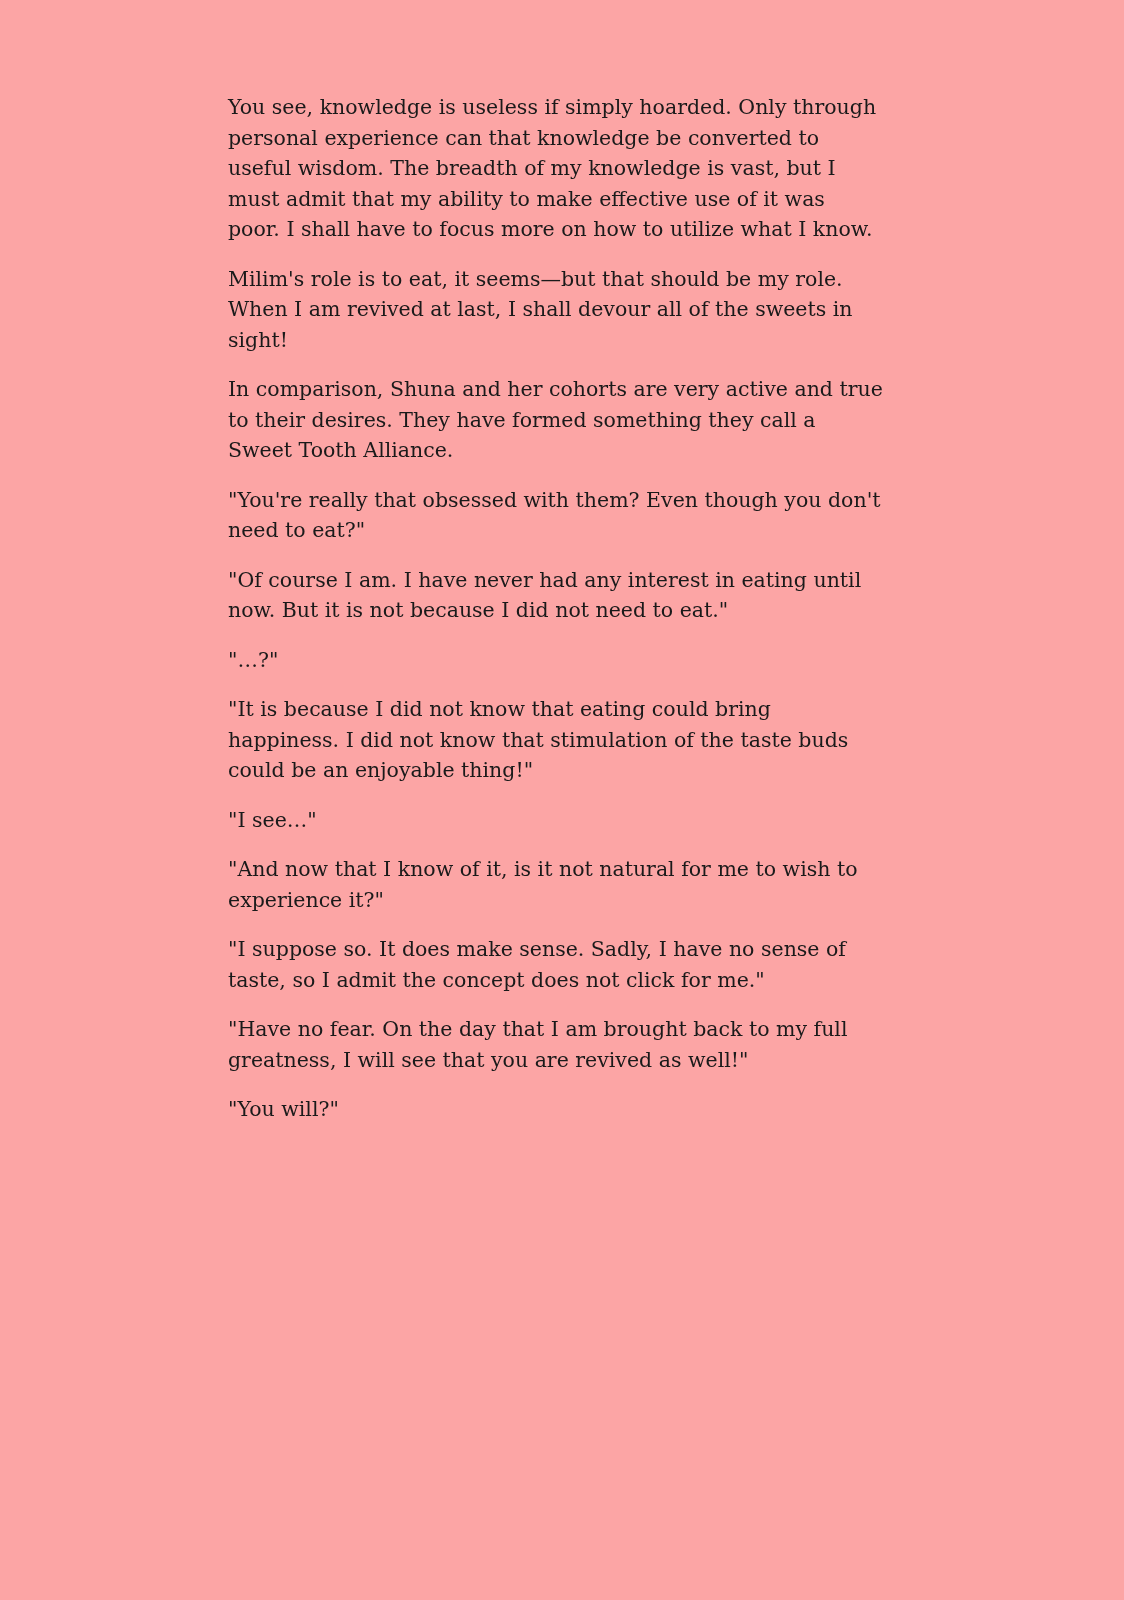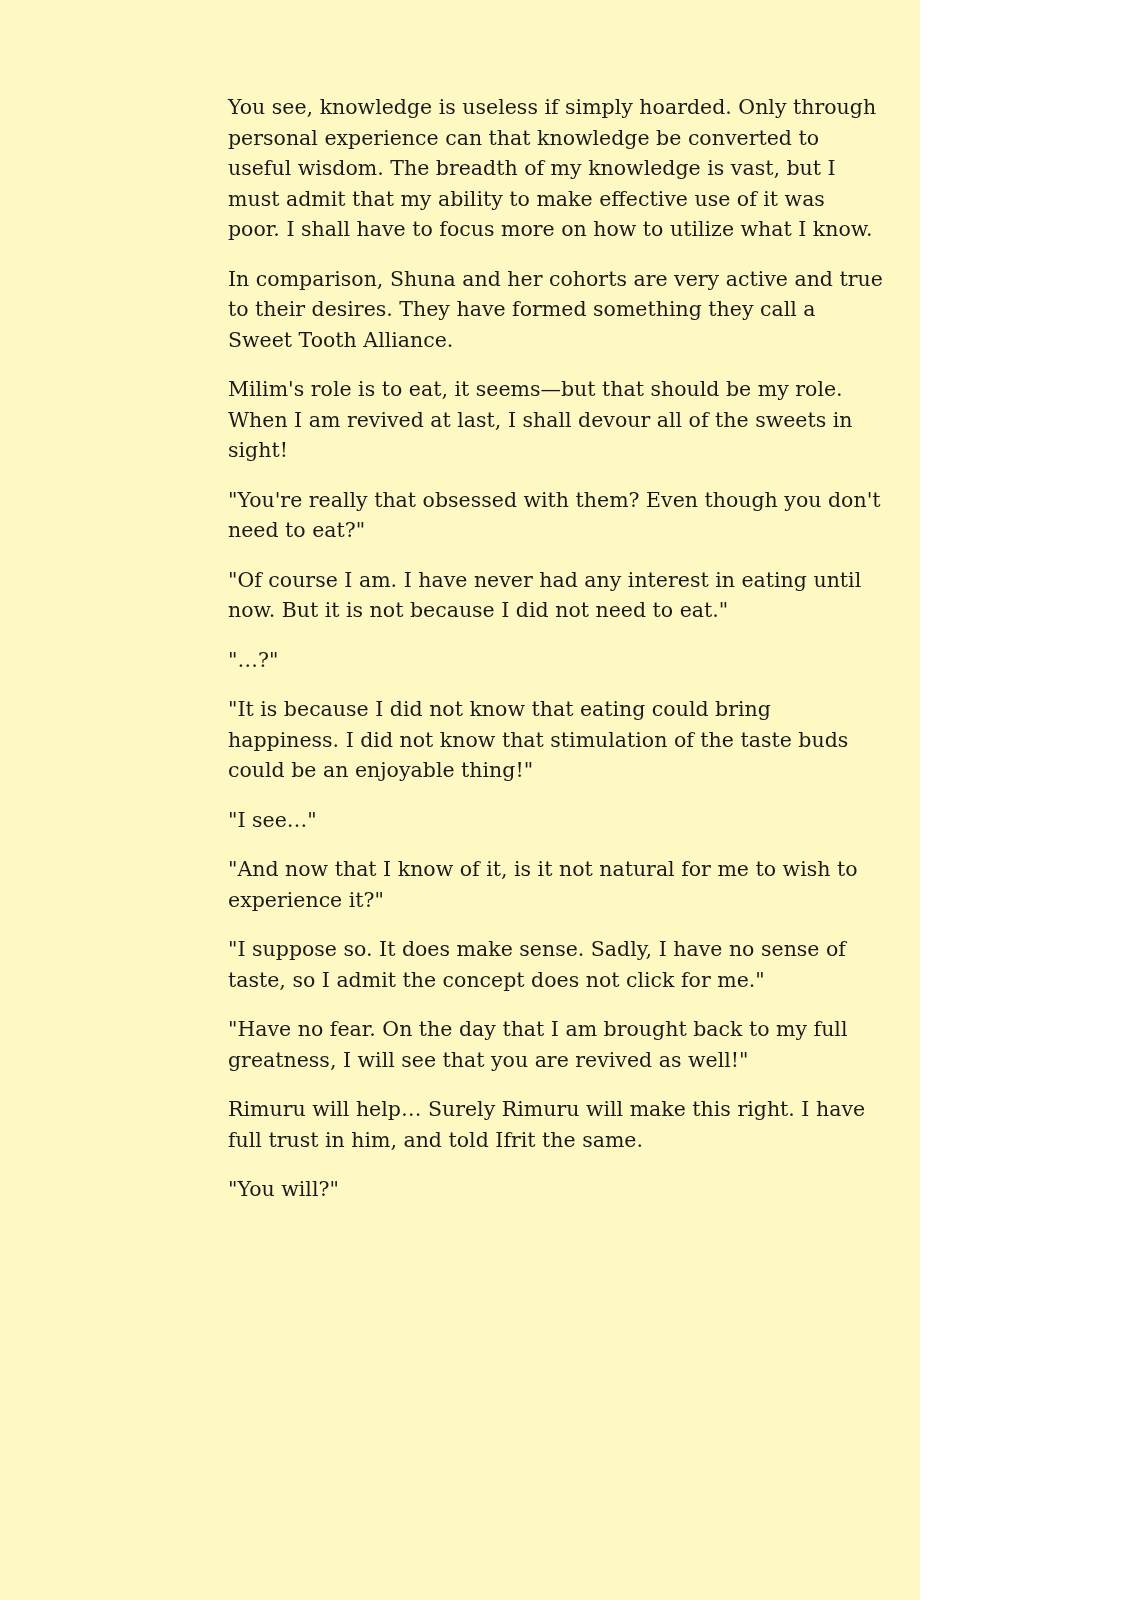--- a/index.html
+++ b/index.html
@@ -1,23 +1,23 @@
 <!DOCTYPE html>
 <html><head>
 <meta charset="utf-8">
 <style>
   html, body {
     margin: 0;
     padding: 0;
     background: #ffffff;
   }
   .page {
-    width: 920px;
+    width: 1124px;
     height: 1600px;
-    background: #fef9c3;
+    background: #fca5a5;
     position: relative;
     box-sizing: border-box;
     overflow: hidden;
   }
   .text-column {
     position: absolute;
     left: 228px;
     top: 92px;
     width: 655px;
   }
@@ -33,26 +33,25 @@
   .para:last-child {
     margin-bottom: 0;
   }
 </style>
 </head>
 <body>
 
 <div class="page">
   <div class="text-column">
     <p class="para">You see, knowledge is useless if simply hoarded. Only through personal experience can that knowledge be converted to useful wisdom. The breadth of my knowledge is vast, but I must admit that my ability to make effective use of it was poor. I shall have to focus more on how to utilize what I know.</p>
+    <p class="para">Milim's role is to eat, it seems—but that should be my role. When I am revived at last, I shall devour all of the sweets in sight!</p>
     <p class="para">In comparison, Shuna and her cohorts are very active and true to their desires. They have formed something they call a Sweet Tooth Alliance.</p>
-    <p class="para">Milim's role is to eat, it seems—but that should be my role. When I am revived at last, I shall devour all of the sweets in sight!</p>
     <p class="para">"You're really that obsessed with them? Even though you don't need to eat?"</p>
     <p class="para">"Of course I am. I have never had any interest in eating until now. But it is not because I did not need to eat."</p>
     <p class="para">"…?"</p>
     <p class="para">"It is because I did not know that eating could bring happiness. I did not know that stimulation of the taste buds could be an enjoyable thing!"</p>
     <p class="para">"I see…"</p>
     <p class="para">"And now that I know of it, is it not natural for me to wish to experience it?"</p>
     <p class="para">"I suppose so. It does make sense. Sadly, I have no sense of taste, so I admit the concept does not click for me."</p>
     <p class="para">"Have no fear. On the day that I am brought back to my full greatness, I will see that you are revived as well!"</p>
-    <p class="para">Rimuru will help… Surely Rimuru will make this right. I have full trust in him, and told Ifrit the same.</p>
     <p class="para">"You will?"</p>
   </div>
 </div>
 
 </body></html>

